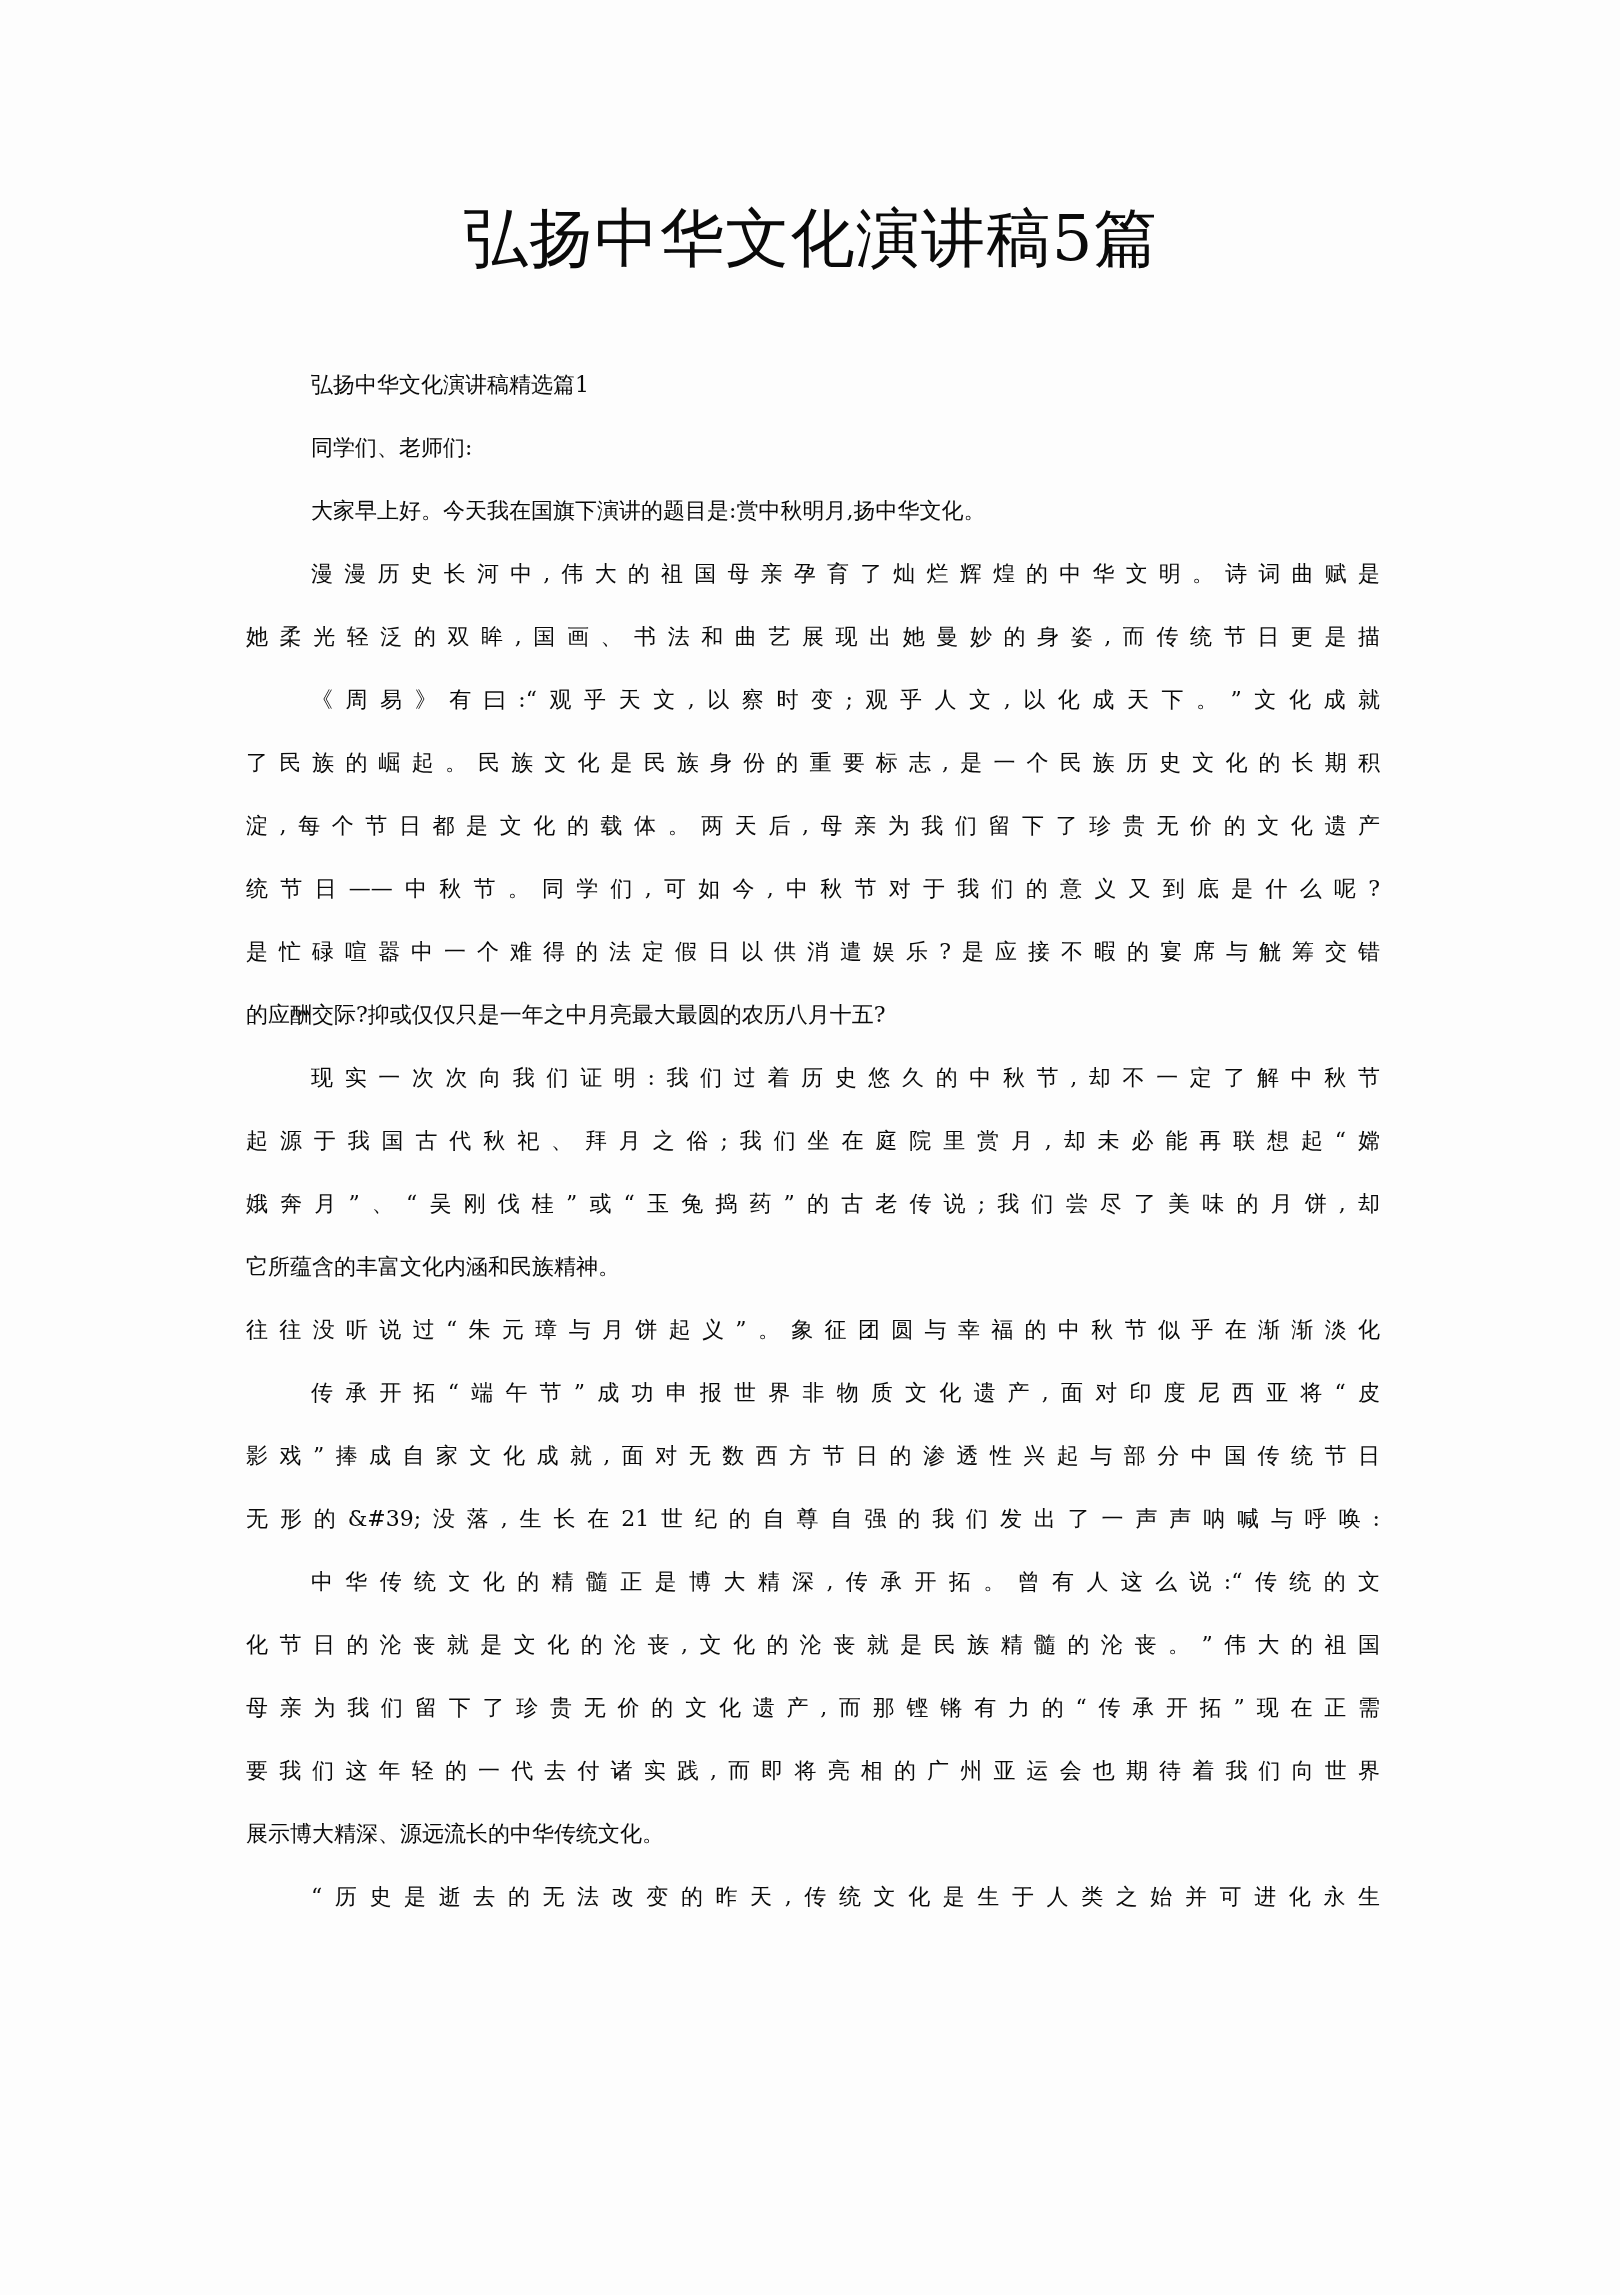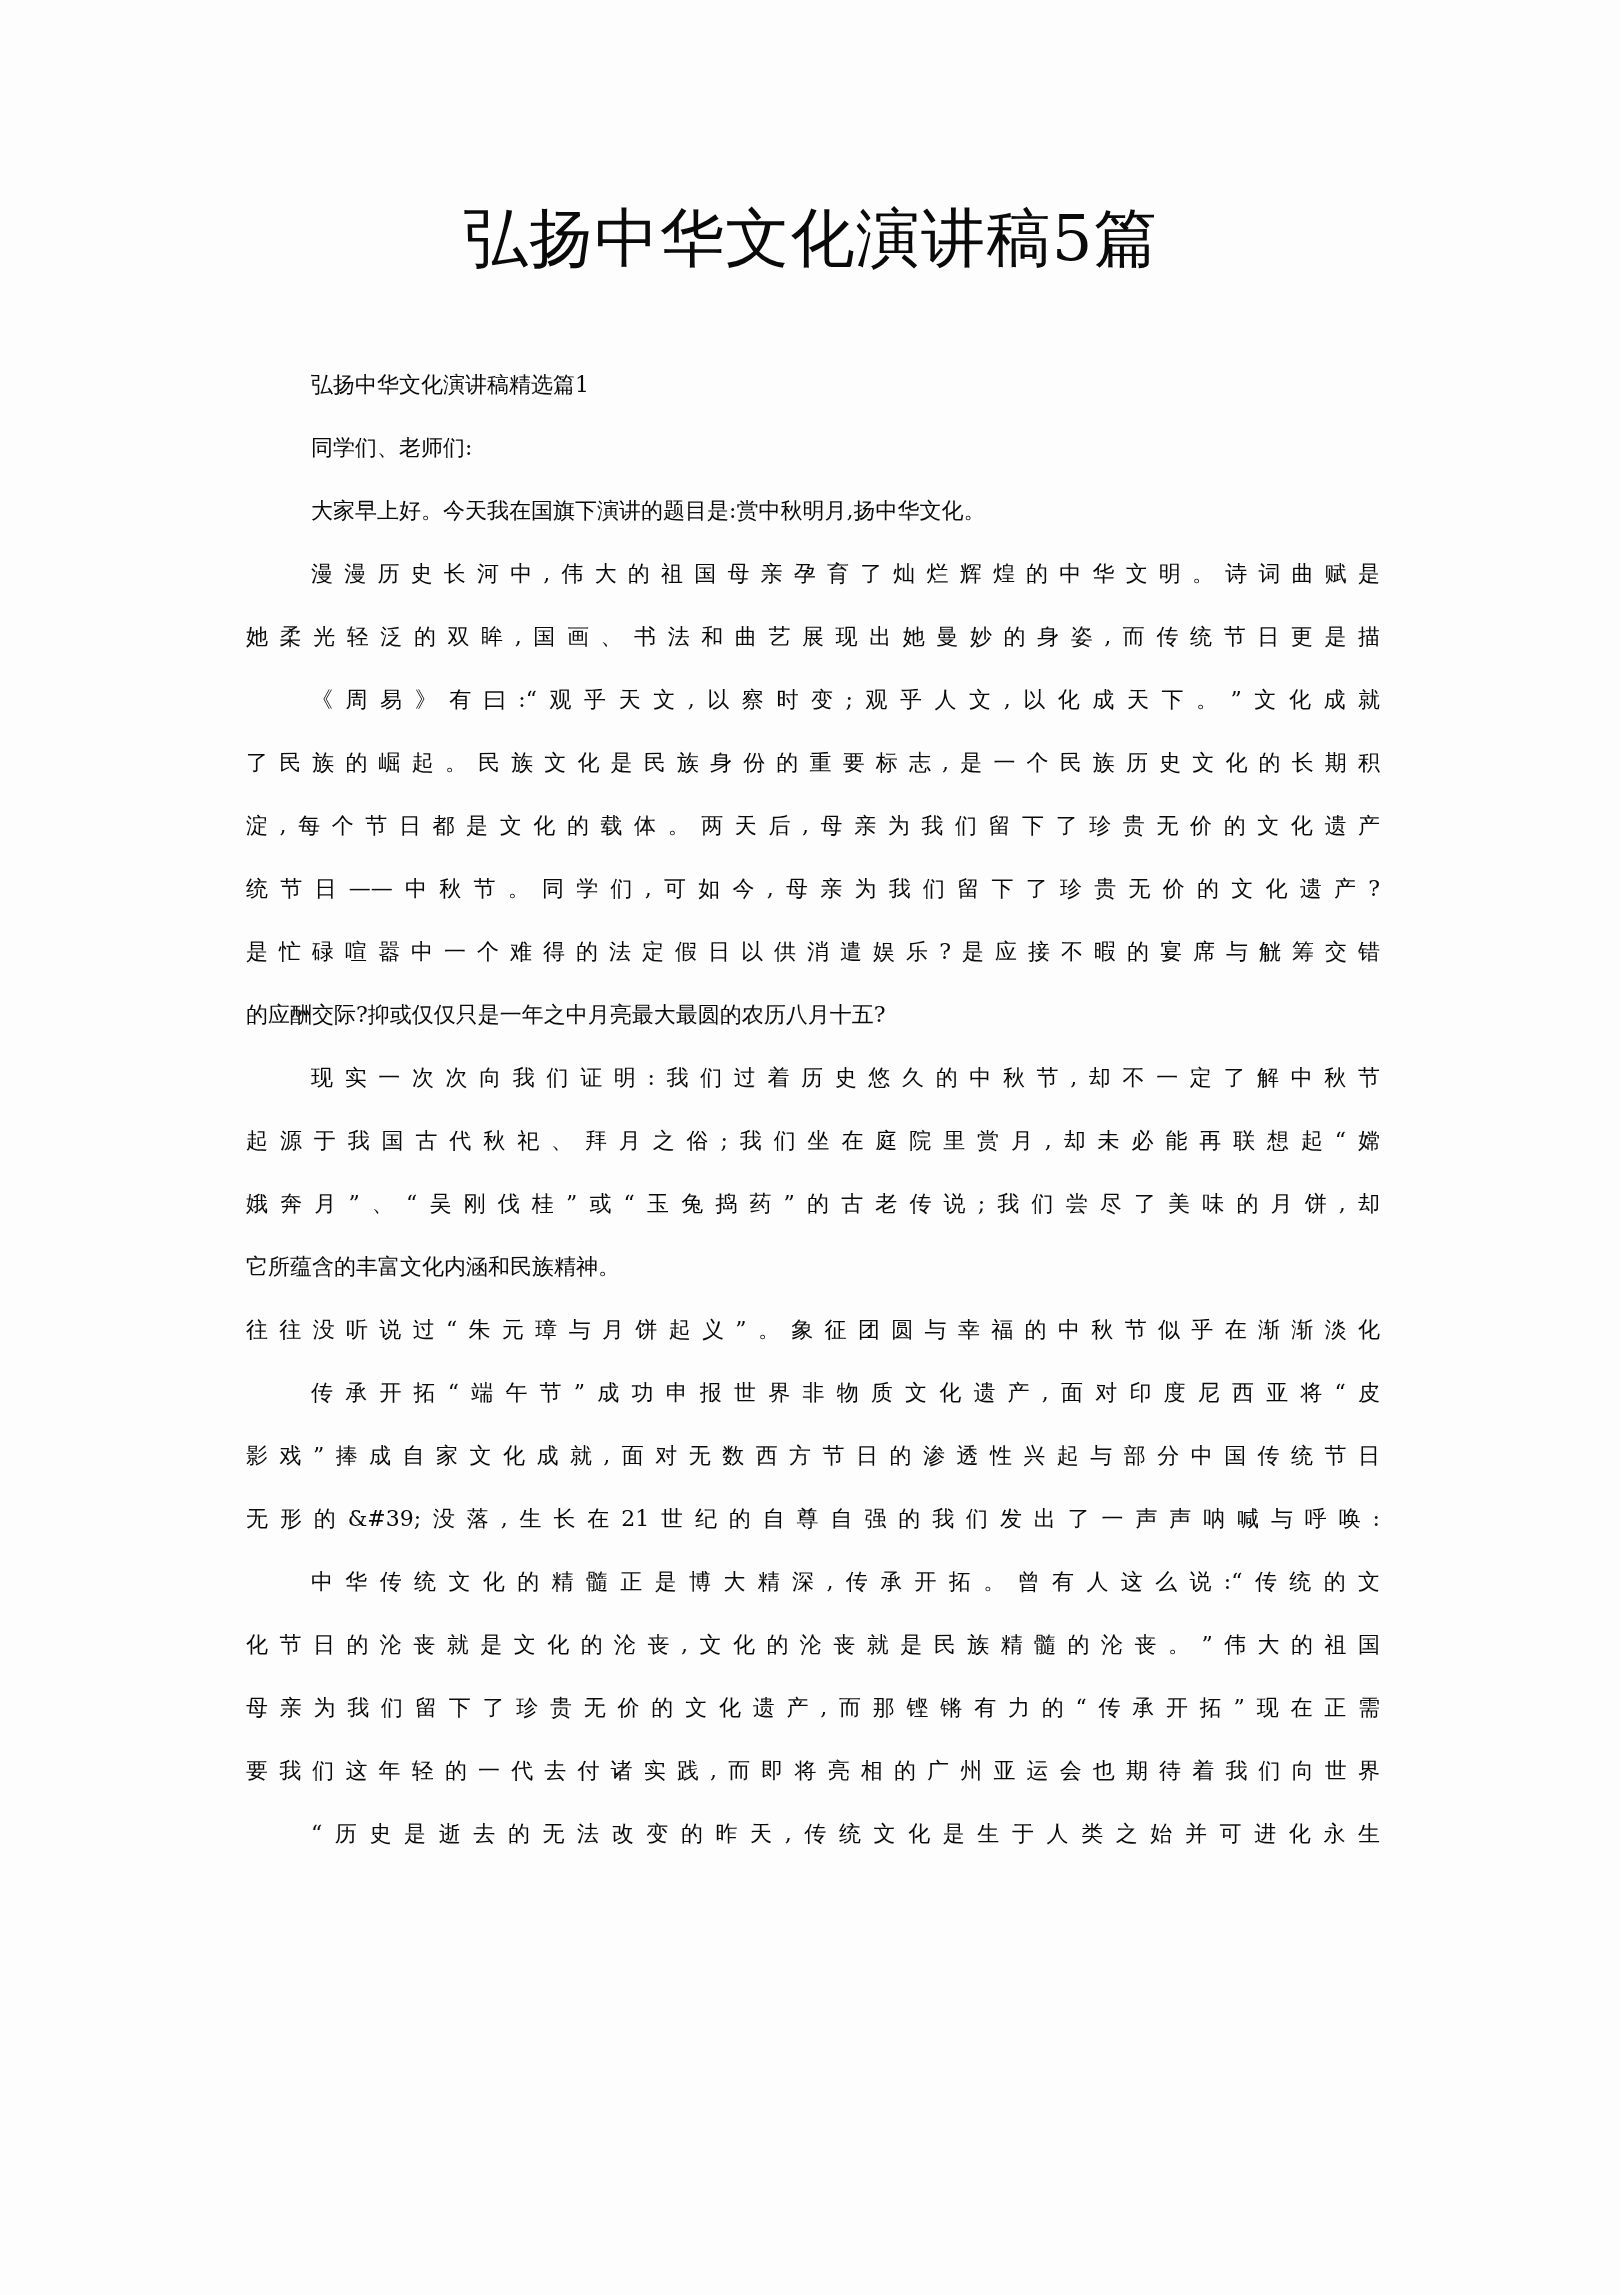--- a/index.html
+++ b/index.html
@@ -67,32 +67,33 @@
   <div class="body">
     <div class="line indent last">弘扬中华文化演讲稿精选篇1</div>
     <div class="line indent last">同学们、老师们:</div>
     <div id="lines">
         <div class="line indent last">大家早上好。今天我在国旗下演讲的题目是:赏中秋明月,扬中华文化。</div>
         <div class="line indent">漫漫历史长河中,伟大的祖国母亲孕育了灿烂辉煌的中华文明。诗词曲赋是</div>
         <div class="line">她柔光轻泛的双眸,国画、书法和曲艺展现出她曼妙的身姿,而传统节日更是描</div>
         <div class="line indent">《周易》有曰:“观乎天文,以察时变;观乎人文,以化成天下。”文化成就</div>
         <div class="line">了民族的崛起。民族文化是民族身份的重要标志,是一个民族历史文化的长期积</div>
         <div class="line">淀,每个节日都是文化的载体。两天后,母亲为我们留下了珍贵无价的文化遗产</div>
-        <div class="line">统节日——中秋节。同学们,可如今,母亲为我们留下了珍贵无价的文化遗产?</div>
+        <div class="line">统节日——中秋节。同学们,可如今,中秋节对于我们的意义又到底是什么呢?</div>
         <div class="line">是忙碌喧嚣中一个难得的法定假日以供消遣娱乐?是应接不暇的宴席与觥筹交错</div>
         <div class="line last">的应酬交际?抑或仅仅只是一年之中月亮最大最圆的农历八月十五?</div>
         <div class="line indent">现实一次次向我们证明:我们过着历史悠久的中秋节,却不一定了解中秋节</div>
         <div class="line">起源于我国古代秋祀、拜月之俗;我们坐在庭院里赏月,却未必能再联想起“嫦</div>
         <div class="line">娥奔月”、“吴刚伐桂”或“玉兔捣药”的古老传说;我们尝尽了美味的月饼,却</div>
         <div class="line last">它所蕴含的丰富文化内涵和民族精神。</div>
         <div class="line">往往没听说过“朱元璋与月饼起义”。象征团圆与幸福的中秋节似乎在渐渐淡化</div>
         <div class="line indent">传承开拓“端午节”成功申报世界非物质文化遗产,面对印度尼西亚将“皮</div>
         <div class="line">影戏”捧成自家文化成就,面对无数西方节日的渗透性兴起与部分中国传统节日</div>
         <div class="line">无形的&amp;#39;没落,生长在21世纪的自尊自强的我们发出了一声声呐喊与呼唤:</div>
         <div class="line indent">中华传统文化的精髓正是博大精深,传承开拓。曾有人这么说:“传统的文</div>
         <div class="line">化节日的沦丧就是文化的沦丧,文化的沦丧就是民族精髓的沦丧。”伟大的祖国</div>
         <div class="line">母亲为我们留下了珍贵无价的文化遗产,而那铿锵有力的“传承开拓”现在正需</div>
         <div class="line">要我们这年轻的一代去付诸实践,而即将亮相的广州亚运会也期待着我们向世界</div>
+        <div class="line last">展示博大精深、源远流长的中华传统文化。</div>
         <div class="line indent">“历史是逝去的无法改变的昨天,传统文化是生于人类之始并可进化永生</div>
       </div>
   </div>
 </div>
 
 
 </body></html>

